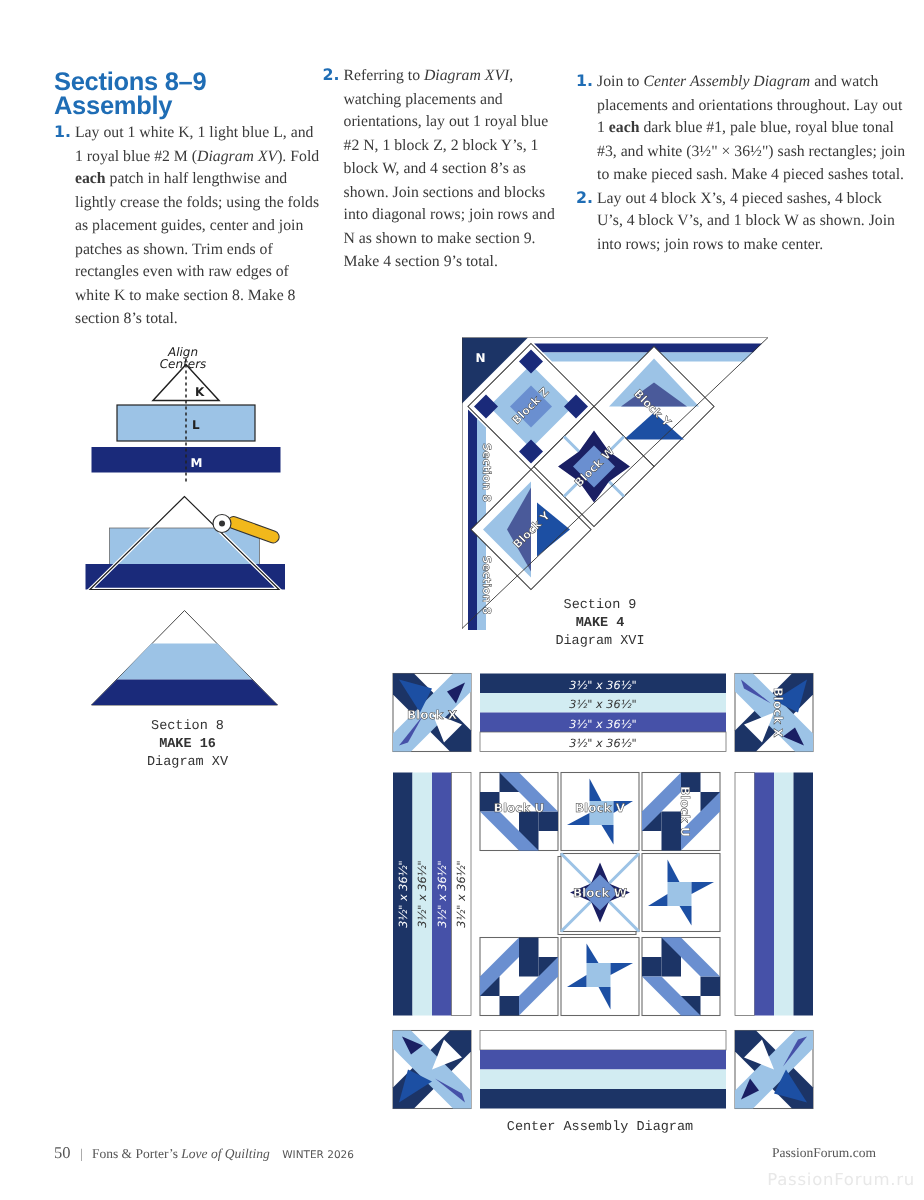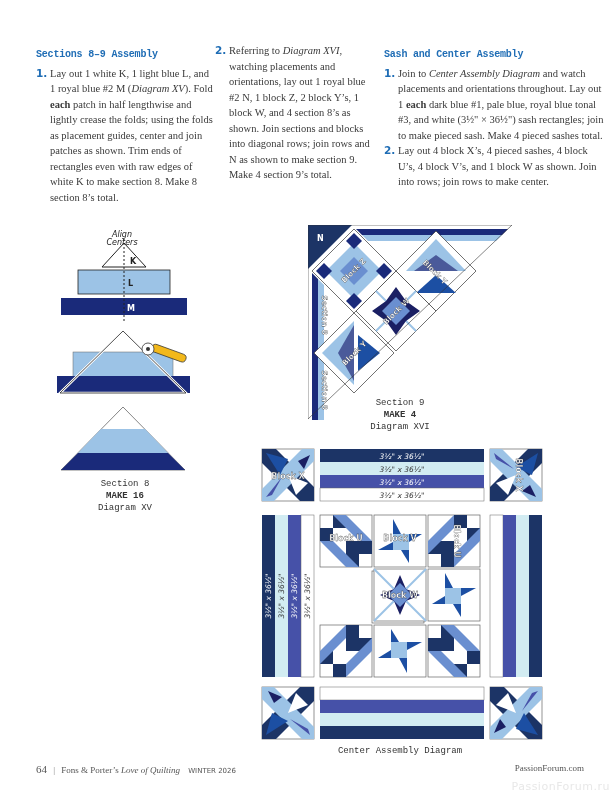--- a/index.html
+++ b/index.html
@@ -1,19 +1,19 @@
 <!DOCTYPE html>
 <html><head>
 <meta charset="utf-8">
 <style>
   html, body { margin: 0; padding: 0; }
   body { width: 616px; height: 800px; background: #ffffff; position: relative; overflow: hidden;
          font-family: "Liberation Serif", serif; color: #3a3a3a; }
   .col { position: absolute; font-size: 10.5px; line-height: 15.5px; }
-  .head { font-family: Liberation Mono, monospace; font-weight: bold; color: #1f6db5; font-size: 10px; margin-bottom: 3px; letter-spacing: -0.2px; }
+  .head { font-family: Liberation Sans, sans-serif; font-weight: bold; color: #1f6db5; font-size: 17px; margin-bottom: 3px; letter-spacing: -0.2px; }
   .step { display: flex; }
   .num { font-family: "DejaVu Sans", sans-serif; font-weight: bold; color: #1f6db5; width: 14px; flex: 0 0 14px; font-size: 10.5px; }
   .txt { flex: 1; }
   .txt i { font-style: italic; }
   .txt b { font-weight: bold; }
   .cap { position: absolute; font-family: Liberation Mono, monospace; font-size: 9px; line-height: 12px; text-align: center; color: #333; }
   .cap b { font-weight: bold; }
   svg text { font-family: "DejaVu Sans", sans-serif; }
   .footer { position: absolute; top: 763px; font-size: 9px; color: #555; }
   .watermark { position: absolute; top: 780px; right: 6px; font-family: "DejaVu Sans", sans-serif; font-size: 11px; color: #e8e8e8; letter-spacing: 0.5px; }
@@ -30,21 +30,20 @@
 </div>
 
 <div class="col" style="left:215px; top:43px; width:158px;">
   <div class="step">
     <span class="num">2.</span>
     <span class="txt"><span>Referring to </span><i>Diagram XVI</i><span>, watching placements and orientations, lay out 1 royal blue #2 N, 1 block Z, 2 block Y’s, 1 block W, and 4 section 8’s as shown. Join sections and blocks into diagonal rows; join rows and N as shown to make section 9. Make 4 section 9’s total.</span></span>
   </div>
 </div>
 
 <div class="col" style="left:384px; top:47px; width:222px;">
-  <div class="head">Sash and Center Assembly</div>
   <div class="step">
     <span class="num">1.</span>
     <span class="txt"><span>Join to </span><i>Center Assembly Diagram</i><span> and watch placements and orientations throughout. Lay out 1 </span><b>each</b><span> dark blue #1, pale blue, royal blue tonal #3, and white (3½" × 36½") sash rectangles; join to make pieced sash. Make 4 pieced sashes total.</span></span>
   </div>
   <div class="step">
     <span class="num">2.</span>
     <span class="txt">Lay out 4 block X’s, 4 pieced sashes, 4 block U’s, 4 block V’s, and 1 block W as shown. Join into rows; join rows to make center.</span>
   </div>
 </div>
 
@@ -256,19 +255,19 @@
     <rect x="62" y="268" width="164" height="13" fill="#d2ecf2"></rect>
     <rect x="62" y="281" width="164" height="13" fill="#1c3466"></rect>
   </g>
   <g transform="translate(284,294) rotate(180)">
       <use href="#blockX"></use>
     </g>
 </svg>
 <div class="cap" style="left:300px; top:745px; width:200px;">Center Assembly Diagram</div>
 
 <div class="footer" style="left:36px;">
-  <span style="font-size:11px;">64</span>
+  <span style="font-size:11px;">50</span>
   <span style="margin:0 4px; color:#888;">|</span>
   <span><span>Fons &amp; Porter’s </span><i>Love of Quilting</i></span>
   <span style="font-family:'DejaVu Sans',sans-serif; font-size:7px; margin-left:6px;text-align:center;">WINTER 2026</span>
 </div>
 <div class="footer" style="right:32px;">PassionForum.com</div>
 <div class="watermark">PassionForum.ru</div>
 
 </body></html>

